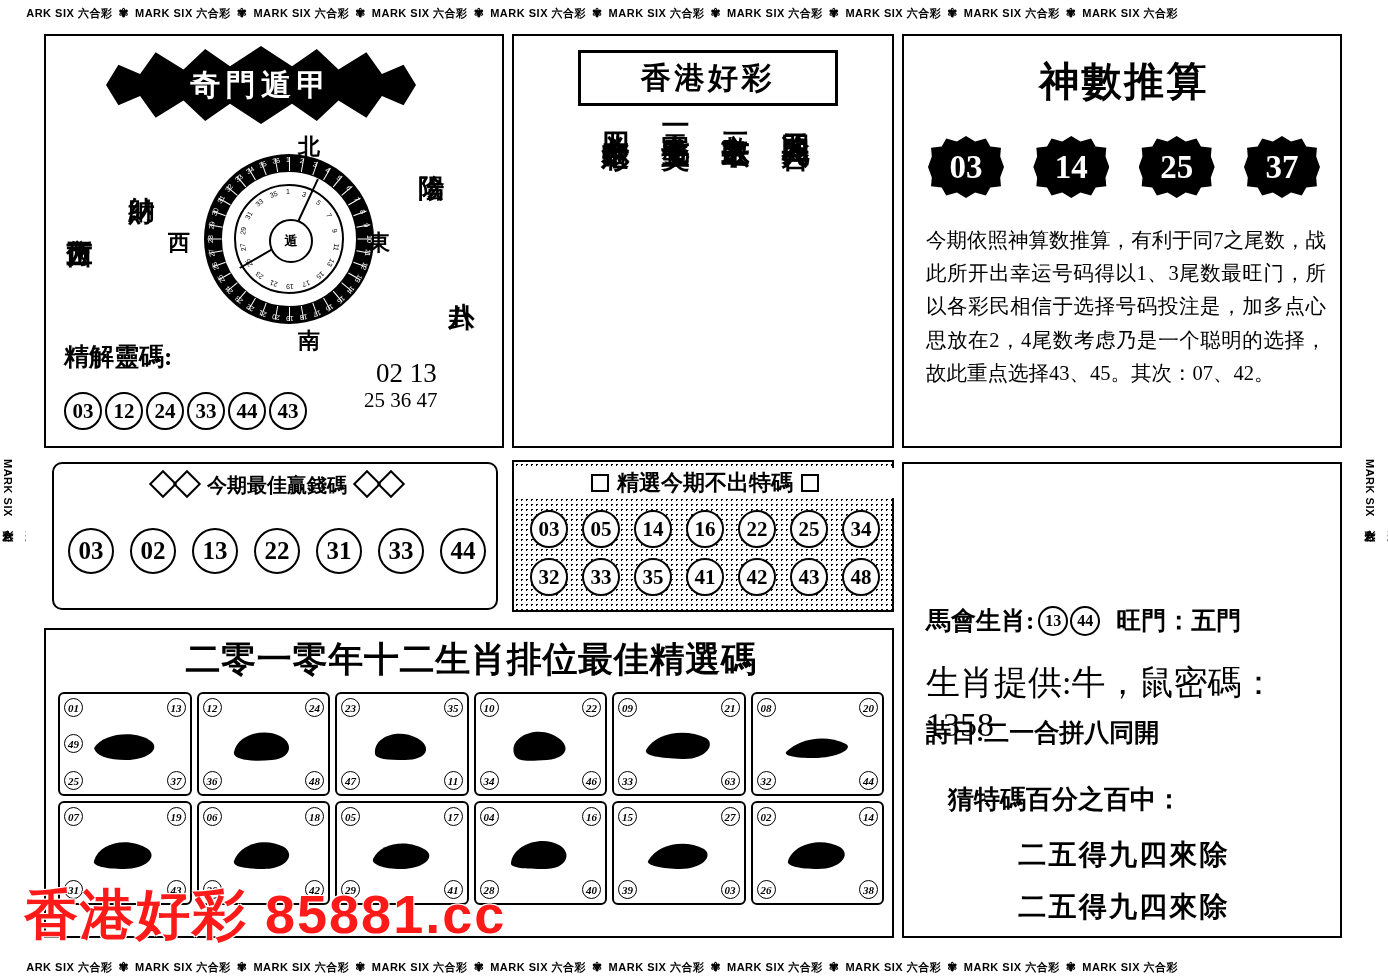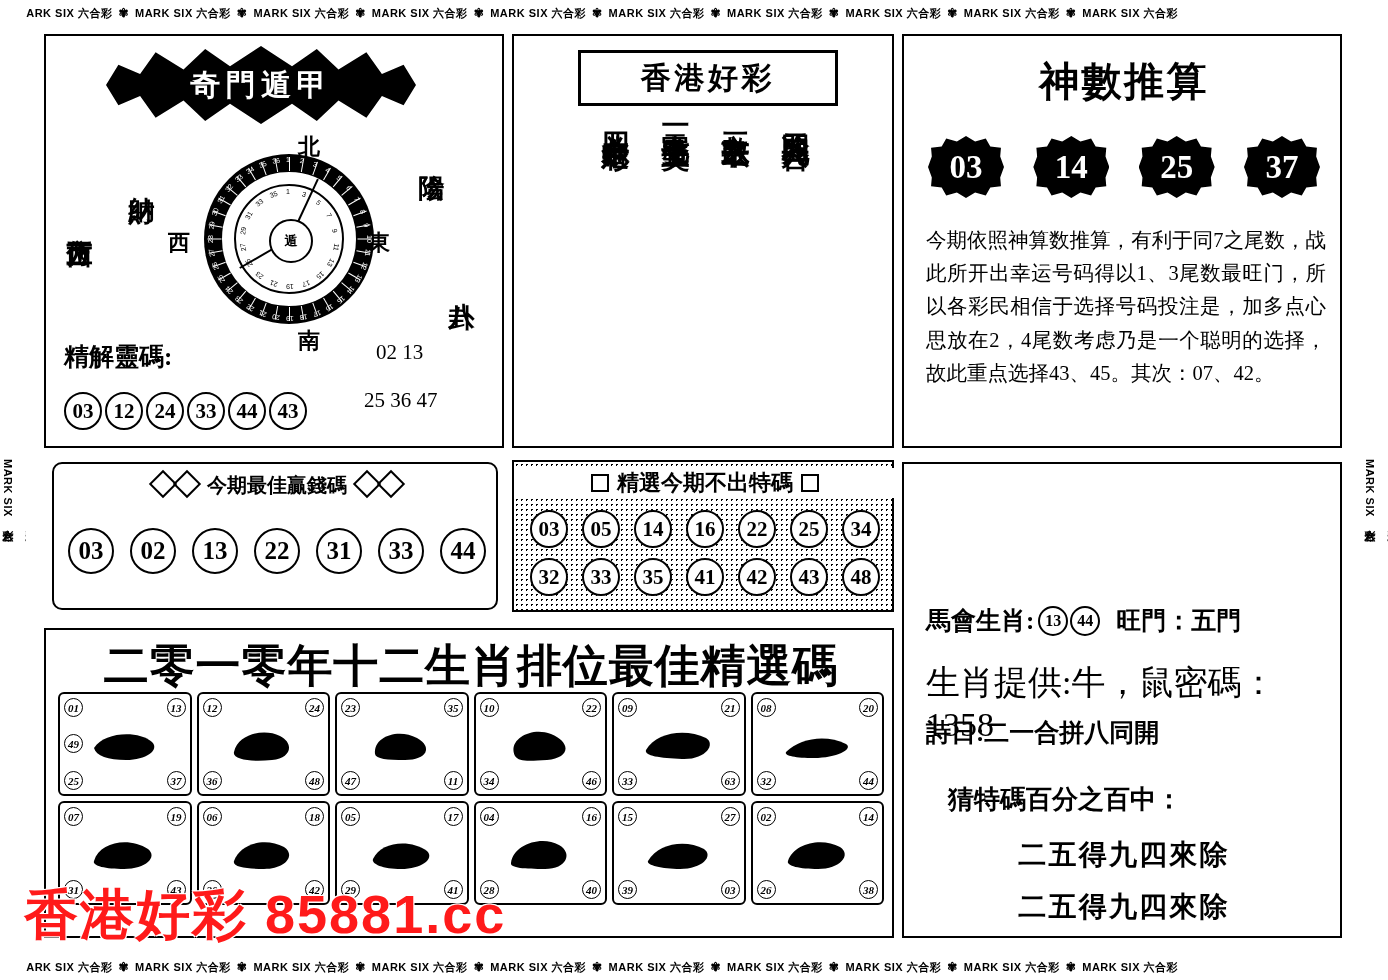--- a/index.html
+++ b/index.html
@@ -374,21 +374,21 @@
           <div class="inum" style="transform: rotate(320deg);">33</div>
           <div class="inum" style="transform: rotate(340deg);">35</div>
         </div>
       <div class="needle"></div>
       <div class="needle2"></div>
       <div class="hub">遁</div>
     </div>
 
     <div style="position:absolute;left:18px;top:304px;font-size:25px;font-weight:bold;">精解靈碼:</div>
 
-    <div style="position:absolute;left:330px;top:304px;font-size:21px;">02  13</div>
+    <div style="position:absolute;left:330px;top:322px;font-size:27px;">02  13</div>
     <div style="position:absolute;left:318px;top:352px;font-size:21px;">25  36 47</div>
 
     <div id="qimen-balls" style="position:absolute;left:18px;top:356px;display:flex;gap:3px;">
         <div class="ball md">03</div>
         <div class="ball md">12</div>
         <div class="ball md">24</div>
         <div class="ball md">33</div>
         <div class="ball md">44</div>
         <div class="ball md">43</div>
       </div>
@@ -483,21 +483,21 @@
 
     <div style="position:absolute;left:22px;top:252px;font-size:25px;font-weight:bold;">詩日:二一合拼八同開</div>
 
     <div style="position:absolute;left:44px;top:318px;font-size:26px;font-weight:bold;">猜特碼百分之百中：</div>
 
     <div style="position:absolute;left:0;top:372px;width:440px;text-align:center;font-size:28px;font-weight:bold;letter-spacing:.08em;">二五得九四來除</div>
     <div style="position:absolute;left:0;top:424px;width:440px;text-align:center;font-size:28px;font-weight:bold;letter-spacing:.08em;">二五得九四來除</div>
   </div>
 
   <div class="panel" style="left:44px;top:628px;width:850px;height:310px;">
-    <div style="position:absolute;left:0;top:6px;width:850px;text-align:center;font-size:45px;font-weight:bold;letter-spacing:.02em;">二零一零年十二生肖排位最佳精選碼</div>
+    <div style="position:absolute;left:0;top:6px;width:850px;text-align:center;font-size:35px;font-weight:bold;letter-spacing:.02em;">二零一零年十二生肖排位最佳精選碼</div>
     <div id="zodiac-grid" style="position:absolute;left:12px;top:62px;width:826px;display:grid;grid-template-columns:repeat(6,1fr);grid-template-rows:repeat(2,104px);gap:5px;">
         <div class="zcell">
           <svg class="art" viewBox="0 0 78 44">
             <path d="M8,26 C18,10 52,8 66,20 C74,28 60,38 40,38 C22,38 10,34 8,26 Z" fill="#000"></path>
           </svg>
           <div class="ball tiny c tl">01</div>
           <div class="ball tiny c tr">13</div>
           <div class="ball tiny c bl">25</div>
           <div class="ball tiny c br">37</div>
           <div class="ball tiny c ml">49</div>

